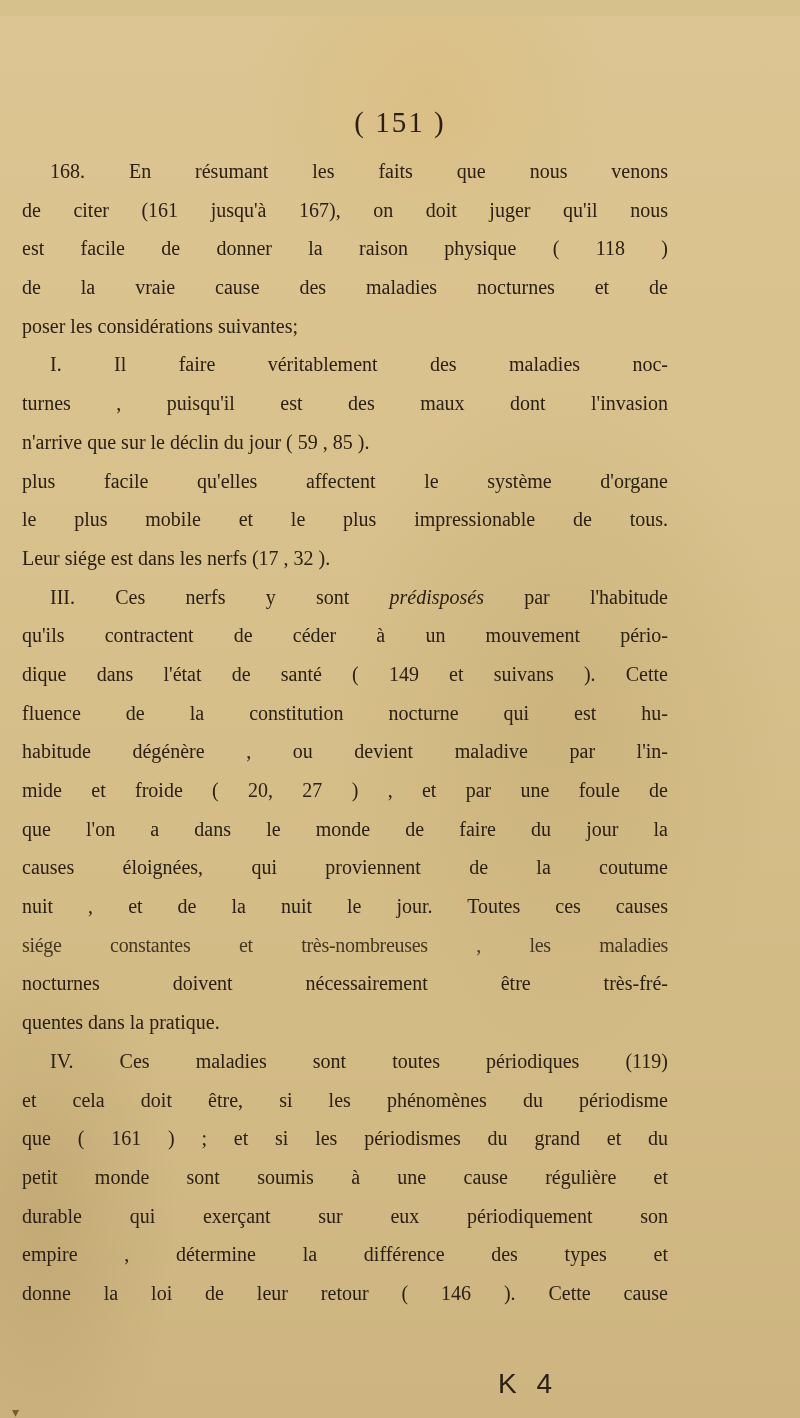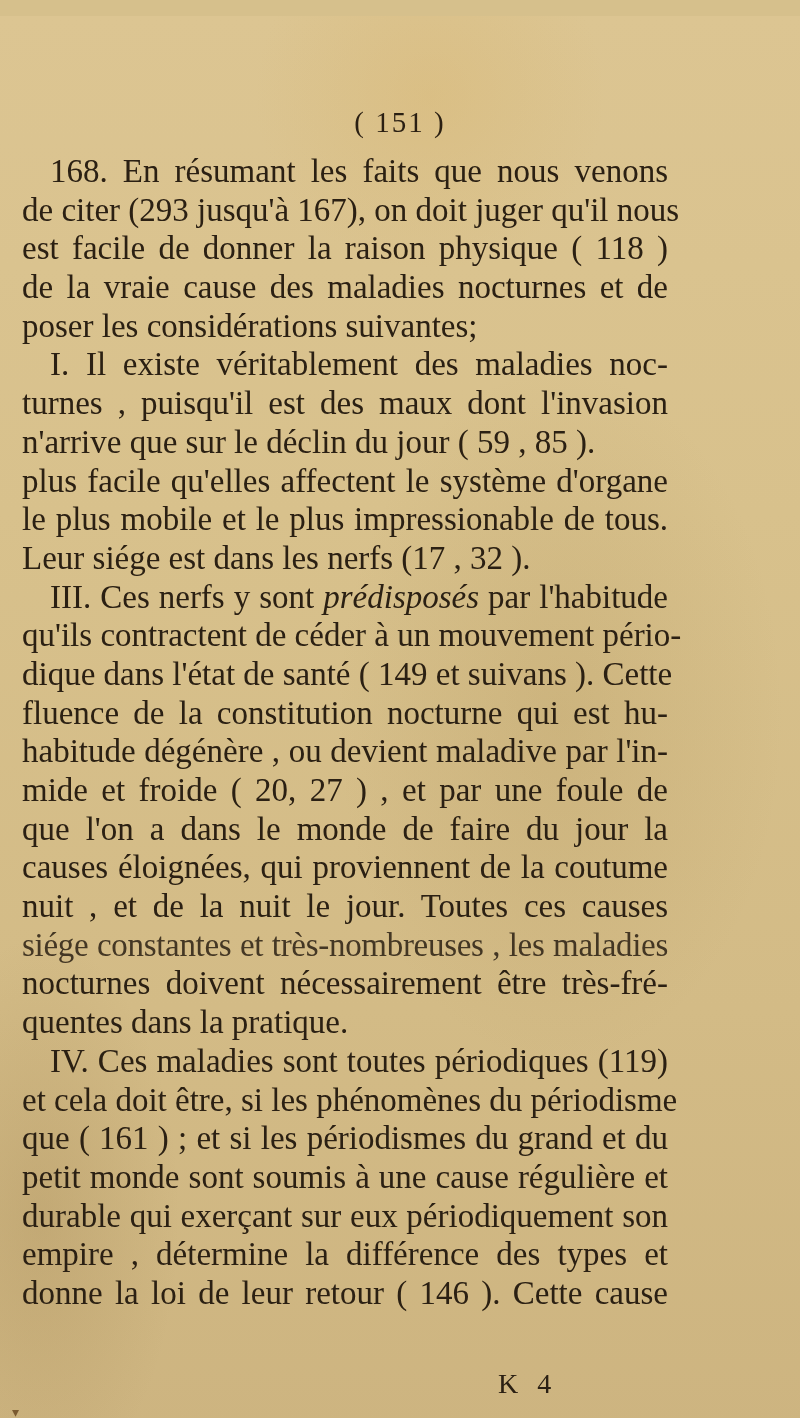--- a/index.html
+++ b/index.html
@@ -34,41 +34,41 @@
     font-size: 29px;
     color: #2a1f12;
     letter-spacing: 2px;
   }
   .text {
     position: absolute;
     left: 22px;
     top: 136px;
     width: 646px;
     font-family: "Liberation Serif", serif;
-    font-size: 33px;
+    font-size: 20px;
     line-height: 38.7px;
     color: #2b2013;
     text-align: justify;
   }
   .line {
     display: block;
     white-space: nowrap;
     text-align-last: justify;
     text-align: justify;
     height: 38.7px;
   }
   .line.last { text-align-last: left; }
   .indent { padding-left: 28px; }
   em { font-style: italic; }
   .faint { opacity: 0.85; letter-spacing: -0.3px; }
   .signature {
     position: absolute;
     left: 498px;
     top: 1352px;
-    font-family: Liberation Serif, serif;
+    font-family: Liberation Sans, sans-serif;
     font-size: 28px;
     color: #2b2013;
     letter-spacing: 6px;
   }
   .mark {
     position: absolute;
     left: 12px;
     top: 1388px;
     font-family: "Liberation Serif", serif;
     font-size: 14px;
@@ -79,28 +79,28 @@
 <body>
 
 <div class="page">
 
   <div class="header">( 151 )</div>
 
   <div class="text">
 
     <div>
       <span class="line indent">168. En résumant les faits que nous venons</span>
-      <span class="line">de citer (293 jusqu'à 167), on doit juger qu'il nous</span>
+      <span class="line">de citer (161 jusqu'à 167), on doit juger qu'il nous</span>
       <span class="line">est facile de donner la raison physique ( 118 )</span>
       <span class="line">de la vraie cause des maladies nocturnes et de</span>
       <span class="line last">poser les considérations suivantes;</span>
     </div>
 
     <div>
-      <span class="line indent">I. Il existe véritablement des maladies noc-</span>
+      <span class="line indent">I. Il faire véritablement des maladies noc-</span>
       <span class="line">turnes , puisqu'il est des maux dont l'invasion</span>
       <span class="line last">n'arrive que sur le déclin du jour ( 59 , 85 ).</span>
     </div>
 
     <div>
       <span class="line">plus facile qu'elles affectent le système d'organe</span>
       <span class="line">le plus mobile et le plus impressionable de tous.</span>
       <span class="line last">Leur siége est dans les nerfs (17 , 32 ).</span>
     </div>
 

